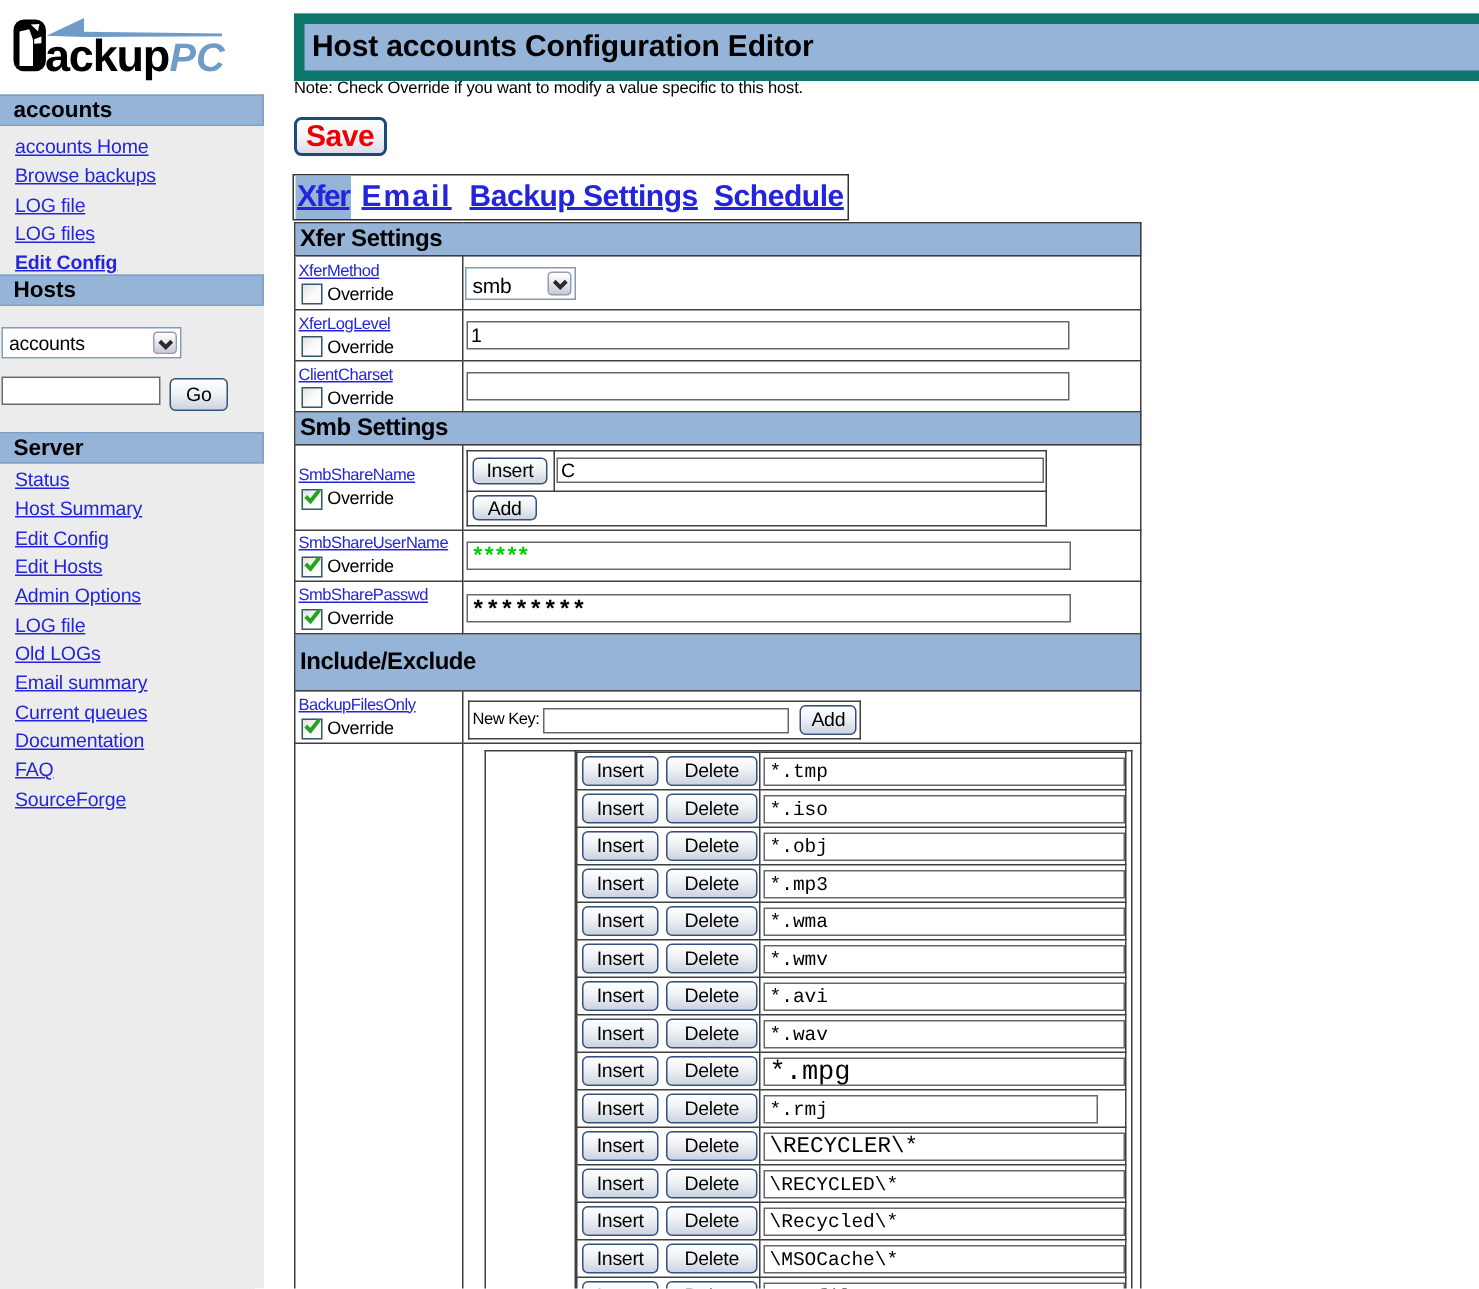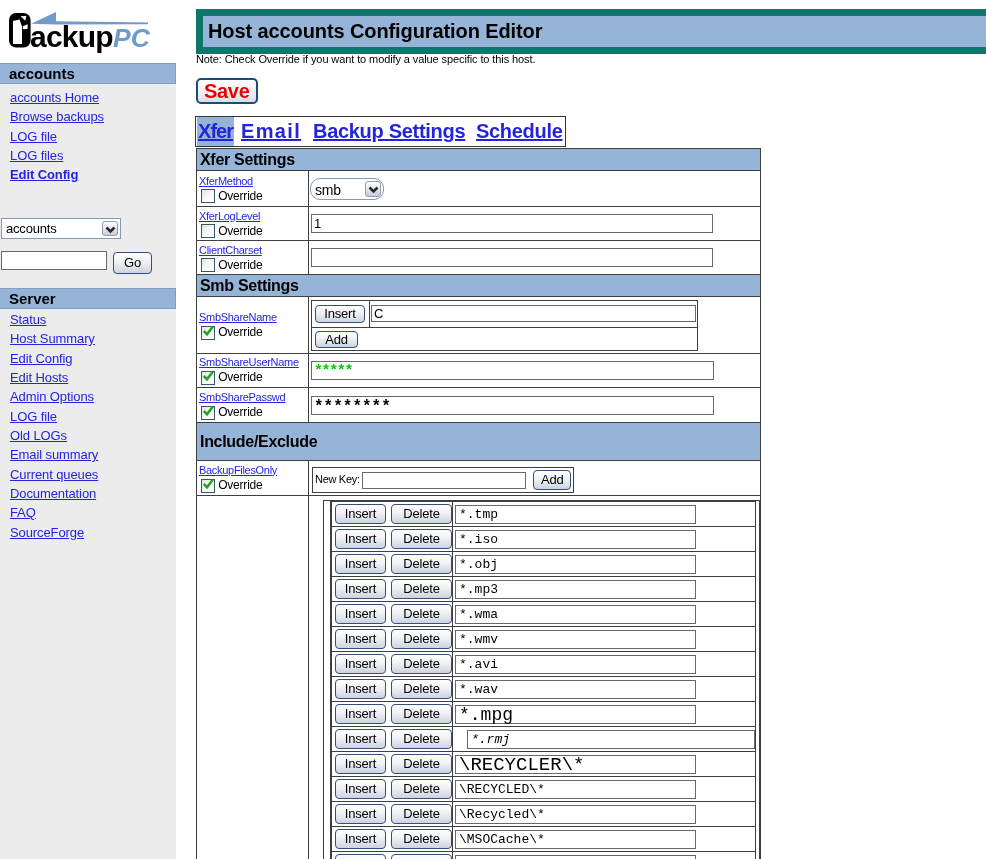--- a/index.html
+++ b/index.html
@@ -72,20 +72,21 @@
 
 <div class="abs navhead" style="top:63px;">accounts</div>
 <div class="abs navlinks" style="top:88px;text-align:center;">
 <a href="#">accounts Home</a>
 <a href="#">Browse backups</a>
 <a href="#">LOG file</a>
 <a href="#">LOG files</a>
 <a href="#" style="font-weight:bold;">Edit Config</a>
 </div>
 
+<div class="abs navhead" style="top:183px;">Hosts</div>
 <div class="abs sel" style="left:1px;top:218px;width:120px;height:21px;">
  <span class="tx">accounts</span>
       <span class="arr">
         <svg width="11" height="8" viewBox="0 0 11 8">
           <path d="M1.5,1.5 5.5,5.5 9.5,1.5" stroke="#2a2a2a" stroke-width="2.6" fill="none"></path>
         </svg>
       </span>
 </div>
 <div class="abs inp" style="left:1px;top:251px;width:106px;height:19px;"></div>
 <div class="abs xpbtn" style="left:113px;top:252px;width:39px;height:22px;line-height:20px;">Go</div>
@@ -122,21 +123,21 @@
         <col style="width:112px">
         <col style="width:452px">
       </colgroup>
 <tbody>
         <tr style="height:22px;">
           <td class="hd" colspan="2">Xfer Settings</td>
         </tr>
 <tr style="height:36px;">
  <td class="lbl"><a href="#">XferMethod</a><div class="ovr"><span class="cb"></span> Override</div></td>
  <td class="val">
-            <div class="sel" style="position:relative;width:74px;height:22px;margin-left:-1px;border-radius:10px;">
+            <div class="sel" style="position:relative;width:74px;height:22px;margin-left:-1px;">
               <span class="tx" style="font-size:14px;top:3px;">smb</span>
               <span class="arr">
                 <svg width="11" height="8" viewBox="0 0 11 8">
                   <path d="M1.5,1.5 5.5,5.5 9.5,1.5" stroke="#2a2a2a" stroke-width="2.6" fill="none"></path>
                 </svg>
               </span>
             </div>
           </td>
 </tr>
 <tr style="height:34px;">
@@ -268,27 +269,27 @@
                         </tr>
                         <tr style="height:25px;">
                           <td style="width:121px;white-space:nowrap;"><span class="xpbtn" style="width:51px;height:20px;line-height:18px;margin-left:3px;">Insert</span><span class="xpbtn" style="width:61px;height:20px;line-height:18px;margin-left:5px;">Delete</span></td>
                           <td>
                             <div class="inp mono" style="width:241px;height:19px;font-size:18px;line-height:18px;padding-left:3px;margin-left:2px;">*.mpg</div>
                           </td>
                         </tr>
                         <tr style="height:25px;">
                           <td style="width:121px;white-space:nowrap;"><span class="xpbtn" style="width:51px;height:20px;line-height:18px;margin-left:3px;">Insert</span><span class="xpbtn" style="width:61px;height:20px;line-height:18px;margin-left:5px;">Delete</span></td>
                           <td>
-                            <div class="inp mono" style="width:288px;height:19px;font-size:13px;line-height:18px;padding-left:3px;margin-left:14px;font-style:italic;">*.rmj</div>
-                          </td>
-                        </tr>
-                        <tr style="height:25px;">
-                          <td style="width:121px;white-space:nowrap;"><span class="xpbtn" style="width:51px;height:20px;line-height:18px;margin-left:3px;">Insert</span><span class="xpbtn" style="width:61px;height:20px;line-height:18px;margin-left:5px;">Delete</span></td>
-                          <td>
-                            <div class="inp mono" style="width:241px;height:19px;font-size:19px;line-height:18px;padding-left:3px;margin-left:2px;">\RECYCLER\*</div>
+                            <div class="inp mono" style="width:223px;height:19px;font-size:13px;line-height:18px;padding-left:3px;margin-left:2px;">*.rmj</div>
+                          </td>
+                        </tr>
+                        <tr style="height:25px;">
+                          <td style="width:121px;white-space:nowrap;"><span class="xpbtn" style="width:51px;height:20px;line-height:18px;margin-left:3px;">Insert</span><span class="xpbtn" style="width:61px;height:20px;line-height:18px;margin-left:5px;">Delete</span></td>
+                          <td>
+                            <div class="inp mono" style="width:241px;height:19px;font-size:15px;line-height:18px;padding-left:3px;margin-left:2px;">\RECYCLER\*</div>
                           </td>
                         </tr>
                         <tr style="height:25px;">
                           <td style="width:121px;white-space:nowrap;"><span class="xpbtn" style="width:51px;height:20px;line-height:18px;margin-left:3px;">Insert</span><span class="xpbtn" style="width:61px;height:20px;line-height:18px;margin-left:5px;">Delete</span></td>
                           <td>
                             <div class="inp mono" style="width:241px;height:19px;font-size:13px;line-height:18px;padding-left:3px;margin-left:2px;">\RECYCLED\*</div>
                           </td>
                         </tr>
                         <tr style="height:25px;">
                           <td style="width:121px;white-space:nowrap;"><span class="xpbtn" style="width:51px;height:20px;line-height:18px;margin-left:3px;">Insert</span><span class="xpbtn" style="width:61px;height:20px;line-height:18px;margin-left:5px;">Delete</span></td>

